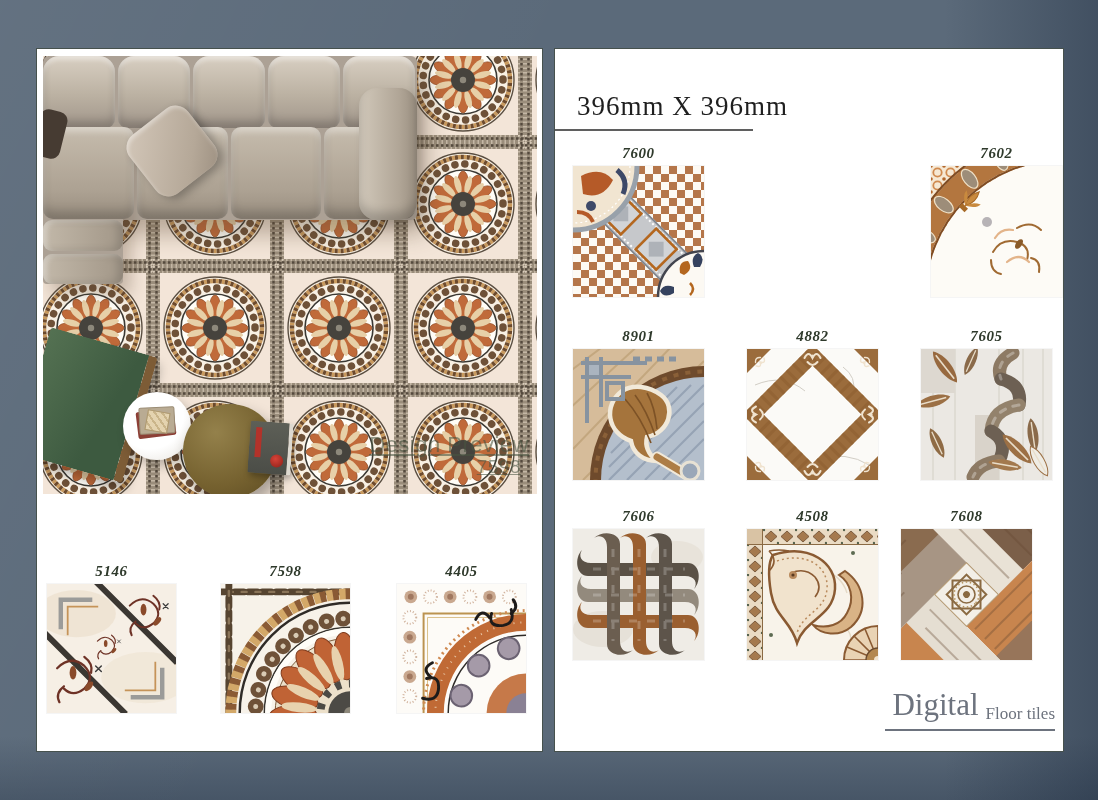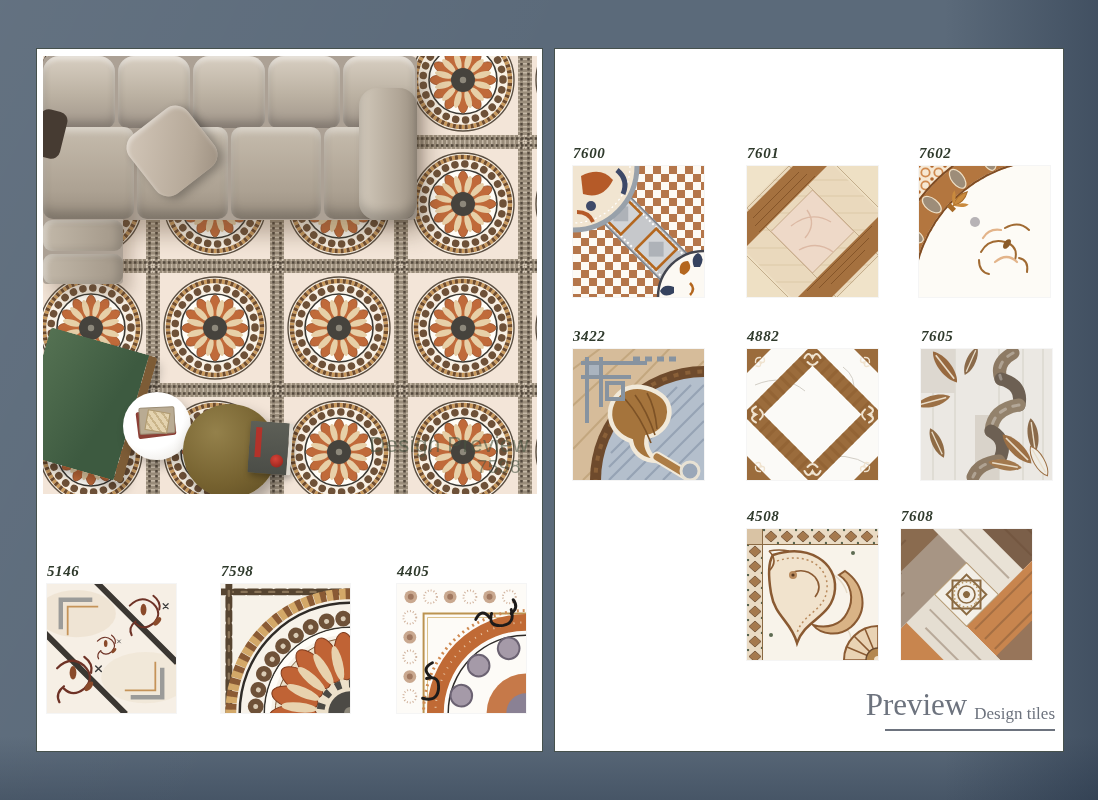--- a/index.html
+++ b/index.html
@@ -56,26 +56,26 @@
   .table-olive{left:140px;top:348px;width:94px;height:94px;border-radius:50%;
     background:radial-gradient(circle at 35% 30%, #94814b 0%, #75612f 60%, #5c4b22 100%);
     box-shadow:5px 9px 15px rgba(0,0,0,.32);}
   .book-dark{left:206px;top:366px;width:39px;height:52px;transform:rotate(4deg);border-radius:2px;
     background:linear-gradient(180deg,#5d5f57,#4b4d47);border-right:4px solid #ddd9d0;
     box-shadow:2px 3px 6px rgba(0,0,0,.3);}
   .book-dark .spine{position:absolute;left:6px;top:6px;width:6px;height:30px;background:#b3322a;}
   .book-dark .flower{position:absolute;right:4px;bottom:7px;width:13px;height:13px;border-radius:50%;
     background:radial-gradient(circle at 40% 35%,#d64238,#8c1f16);}
   .wm{right:8px;bottom:16px;text-align:right;color:rgba(72,84,66,.58);
-    font:22px "Liberation Sans",sans-serif;line-height:1.1;letter-spacing:.5px;}
+    font:22px "Liberation Sans",sans-serif;line-height:1.1;letter-spacing:.5px;text-decoration:underline;}
   .wm .l2{font-size:19px;padding-right:8px;}
 
   
   .cell{position:absolute;}
-  .tile-label{font:italic bold 15px "Liberation Serif",serif;color:#2f3a2c;letter-spacing:.6px;height:17px;}
+  .tile-label{font:italic bold 15px "Liberation Serif",serif;color:#2f3a2c;letter-spacing:.6px;height:17px;text-align:center;}
   .cell svg{display:block;margin-top:4px;box-shadow:0 0 0 1px rgba(0,0,0,.04);}
 
   
   .hdr{position:absolute;left:0;top:42px;}
   .hdr h1{margin:0 0 7px 22px;font:400 27px "Liberation Serif",serif;color:#1f1f1f;letter-spacing:1px;}
   .hdr .rule{width:198px;height:2px;background:#5f5f5f;}
 
   
   .brand{position:absolute;right:4px;top:638px;width:360px;text-align:right;color:#6d737e;padding-right:4px;}
   .brand .bn{font:400 31px "Liberation Serif",serif;}
@@ -321,20 +321,24 @@
         <path d="M96,30 q-4,14 12,12 q12,-2 8,-16"></path>
         <path d="M94,34 q-8,-10 -14,2"></path>
         <path d="M118,16 q6,8 -2,14"></path>
       </g>
     </svg>
   </div>
 </div>
 
 <div class="panel" id="rightPanel">
 
+  <div class="hdr">
+    <h1>396mm X 396mm</h1>
+    <div class="rule"></div>
+  </div>
 
   <div class="cell" style="left:18px;top:96px">
     <div class="tile-label">7600</div>
     <svg width="131" height="131" viewBox="0 0 131 131">
       <defs>
         <pattern id="ck0" width="16" height="16" patternUnits="userSpaceOnUse">
           <rect width="16" height="16" fill="#fdfaf4"></rect>
           <rect width="8" height="8" fill="#b5764a"></rect>
           <rect x="8" y="8" width="8" height="8" fill="#b5764a"></rect>
         </pattern>
@@ -360,49 +364,22 @@
       <circle cx="131" cy="131" r="46" fill="#fcf9f3" stroke="#43454f" stroke-width="2.5"></circle>
       <g transform="translate(131,131)">
         <path d="M-10,-30 q-4,-10 4,-14 q8,4 2,14 z" fill="#35425f"></path>
         <path d="M-30,-10 q-10,-4 -14,4 q4,8 14,2 z" fill="#35425f"></path>
         <path d="M-24,-24 q-2,-12 8,-12 q6,8 -4,14 z" fill="#b4671f"></path>
         <path d="M-14,-14 q6,6 0,12" stroke="#b4671f" stroke-width="2.5" fill="none"></path>
       </g>
     </svg>
   </div>
 
-  <div class="cell" style="left:192px;top:96px">
-    <div class="tile-label">7601</div>
-    <svg width="131" height="131" viewBox="0 0 131 131">
-      <rect width="131" height="131" fill="#ead9bd"></rect>
-      <g stroke="#dcc9a8" stroke-width="1.2" fill="none">
-        <path d="M0,14H131M0,30H131M0,47H131M0,64H131M0,82H131M0,99H131M0,116H131"></path>
-      </g>
-      <path d="M0,0 L40,0 0,40 Z" fill="#f0e3c9"></path>
-      <path d="M131,131 L91,131 131,91 Z" fill="#f0e3c9"></path>
-      <path d="M131,0 L131,44 87,0 Z" fill="#eee0c4"></path>
-      <path d="M0,131 L0,87 44,131 Z" fill="#eee0c4"></path>
-      <g stroke="#c4ae8c" stroke-width="1" fill="none">
-        <path d="M42,0 L0,42 M90,0 L131,41 M0,90 L41,131 M90,131 L131,90 M42,0 L131,89 M0,42 L89,131"></path>
-      </g>
-      <g fill="#a5713f">
-        <path d="M46,0 H80 L0,80 V46 Z"></path>
-        <path d="M131,51 V85 L85,131 H51 Z"></path>
-      </g>
-      <g stroke="#7d4f24" stroke-width="1" opacity=".8" fill="none">
-        <path d="M52,6 L6,52 M60,8 L8,60 M68,10 L12,66 M125,60 L60,125 M122,72 L72,122 M118,84 L84,118"></path>
-      </g>
-      <path d="M65.5,24 L107,65.5 65.5,107 24,65.5 Z" fill="#eed9c8" stroke="#c9ab8b" stroke-width="1"></path>
-      <g stroke="#dcb9a4" stroke-width="1.4" fill="none">
-        <path d="M44,60 q20,-16 40,-4 M52,84 q18,-10 34,2 M60,44 q10,14 -2,28"></path>
-      </g>
-    </svg>
-  </div>
-
-  <div class="cell" style="left:364px;top:96px">
+
+  <div class="cell" style="left:376px;top:96px">
     <div class="tile-label">7602</div>
     <svg width="131" height="131" viewBox="0 0 131 131">
       <defs>
         <pattern id="lat2" width="13" height="13" patternUnits="userSpaceOnUse">
           <rect width="13" height="13" fill="#f6e8d3"></rect>
           <circle cx="6.5" cy="6.5" r="4.2" fill="none" stroke="#d08a4f" stroke-width="1.8"></circle>
           <circle cx="0" cy="0" r="1.8" fill="#b3672c"></circle>
             <circle cx="13" cy="0" r="1.8" fill="#b3672c"></circle>
           <circle cx="0" cy="13" r="1.8" fill="#b3672c"></circle>
             <circle cx="13" cy="13" r="1.8" fill="#b3672c"></circle>
@@ -435,21 +412,21 @@
         <path d="M100,92 q10,2 8,14"></path>
       </g>
       <g stroke="#e3b48a" stroke-width="2.2" fill="none" stroke-linecap="round">
         <path d="M76,96 q12,-10 22,0 M64,72 q6,-10 18,-8"></path>
       </g>
       <ellipse cx="88" cy="78" rx="3" ry="5.5" fill="#8a5a28" transform="rotate(35 88 78)"></ellipse>
     </svg>
   </div>
 
   <div class="cell" style="left:18px;top:279px">
-    <div class="tile-label">3422</div>
+    <div class="tile-label">8901</div>
     <svg width="131" height="131" viewBox="0 0 131 131">
       <defs>
           <clipPath id="c3">
             <circle cx="131" cy="131" r="103"></circle>
           </clipPath>
         </defs>
       <rect width="131" height="131" fill="#d6bc9a"></rect>
       <g stroke="#c3a77f" stroke-width="2" fill="none">
         <path d="M-8,26 L40,-10 M-6,62 L70,-8 M0,100 L100,-4 M10,131 L131,12"></path>
       </g>
@@ -534,20 +511,37 @@
       <use href="#lf5" transform="translate(50,12) rotate(24) scale(0.9)" fill="#8a6a4a"></use>
       <use href="#lf5" transform="translate(12,52) rotate(75) scale(1.05)" fill="#9c7045"></use>
       <use href="#lf5" transform="translate(16,94) rotate(-25) scale(0.95)" fill="#8f6b45"></use>
       <use href="#lf5" transform="translate(96,100) rotate(-45) scale(1.2)" fill="#9c7045"></use>
       <use href="#lf5" transform="translate(112,86) rotate(-8)" fill="#8a6a4a"></use>
       <use href="#lf5" transform="translate(84,116) rotate(-80)" fill="#a3794e"></use>
       <use href="#lf5" transform="translate(118,112) rotate(-30)" fill="#efece4" stroke="#9c7045"></use>
     </svg>
   </div>
 
+  <div class="cell" style="left:18px;top:459px">
+    <div class="tile-label">7606</div>
+    <svg width="131" height="131" viewBox="0 0 131 131">
+      <rect width="131" height="131" fill="#efece6"></rect>
+      <ellipse cx="30" cy="100" rx="30" ry="18" fill="#e6e1d8"></ellipse>
+      <ellipse cx="104" cy="28" rx="26" ry="16" fill="#e8e3da"></ellipse>
+      <path d="M18,34 C8,34 5,27 9,21 C1,29 3,47 15,47 L112,47 C122,47 125,54 121,60 C129,52 127,34 115,34 Z" fill="#5a5146"></path>
+      <path d="M18,60 C8,60 5,53 9,47 C1,55 3,73 15,73 L112,73 C122,73 125,80 121,86 C129,78 127,60 115,60 Z" fill="#938a7d"></path>
+      <path d="M18,86 C8,86 5,79 9,73 C1,81 3,99 15,99 L112,99 C122,99 125,106 121,112 C129,104 127,86 115,86 Z" fill="#9a5f30"></path>
+      <path d="M34,18 C34,8 27,5 21,9 C29,1 47,3 47,15 L47,112 C47,122 54,125 60,121 C52,129 34,127 34,115 Z" fill="#6b5e50"></path>
+      <path d="M60,18 C60,8 53,5 47,9 C55,1 73,3 73,15 L73,112 C73,122 80,125 86,121 C78,129 60,127 60,115 Z" fill="#9a5f30"></path>
+      <path d="M86,18 C86,8 79,5 73,9 C81,1 99,3 99,15 L99,112 C99,122 106,125 112,121 C104,129 86,127 86,115 Z" fill="#5d544a"></path>
+      <g stroke="rgba(255,255,255,.22)" stroke-width="3" stroke-dasharray="8 10" fill="none">
+        <path d="M40,20 V112 M66,20 V112 M92,20 V112 M20,40 H112 M20,66 H112 M20,92 H112"></path>
+      </g>
+    </svg>
+  </div>
 
   <div class="cell" style="left:192px;top:459px">
     <div class="tile-label">4508</div>
     <svg width="131" height="131" viewBox="0 0 131 131">
       <defs>
         <pattern id="bd7" width="16" height="15" patternUnits="userSpaceOnUse">
           <rect width="16" height="15" fill="#eadbc4"></rect>
           <path d="M8,2 L14,7.5 8,13 2,7.5 Z" fill="#a5794e" stroke="#6a4a2e" stroke-width="0.8"></path>
           <circle cx="1" cy="1" r="1.2" fill="#53604a"></circle>
             <circle cx="15" cy="14" r="1.2" fill="#53604a"></circle>
@@ -601,16 +595,16 @@
         <rect x="51.5" y="51.5" width="28" height="28" fill="none" stroke="#8a6a42" stroke-width="2"></rect>
         <rect x="51.5" y="51.5" width="28" height="28" fill="none" stroke="#8a6a42" stroke-width="2" transform="rotate(45 65.5 65.5)"></rect>
         <circle cx="65.5" cy="65.5" r="12.5" fill="none" stroke="#b4945f" stroke-width="1.6" stroke-dasharray="1.5 2.5"></circle>
         <circle cx="65.5" cy="65.5" r="8.5" fill="none" stroke="#8a6a42" stroke-width="1.6"></circle>
         <circle cx="65.5" cy="65.5" r="3.4" fill="#8a6a42"></circle>
       </g>
     </svg>
   </div>
 
   <div class="brand">
-    <span class="bn">Preview</span><span class="bt">Design tiles</span>
+    <span class="bn">Digital</span><span class="bt">Floor tiles</span>
     <div class="rule"></div>
   </div>
 </div>
 
 </body></html>

